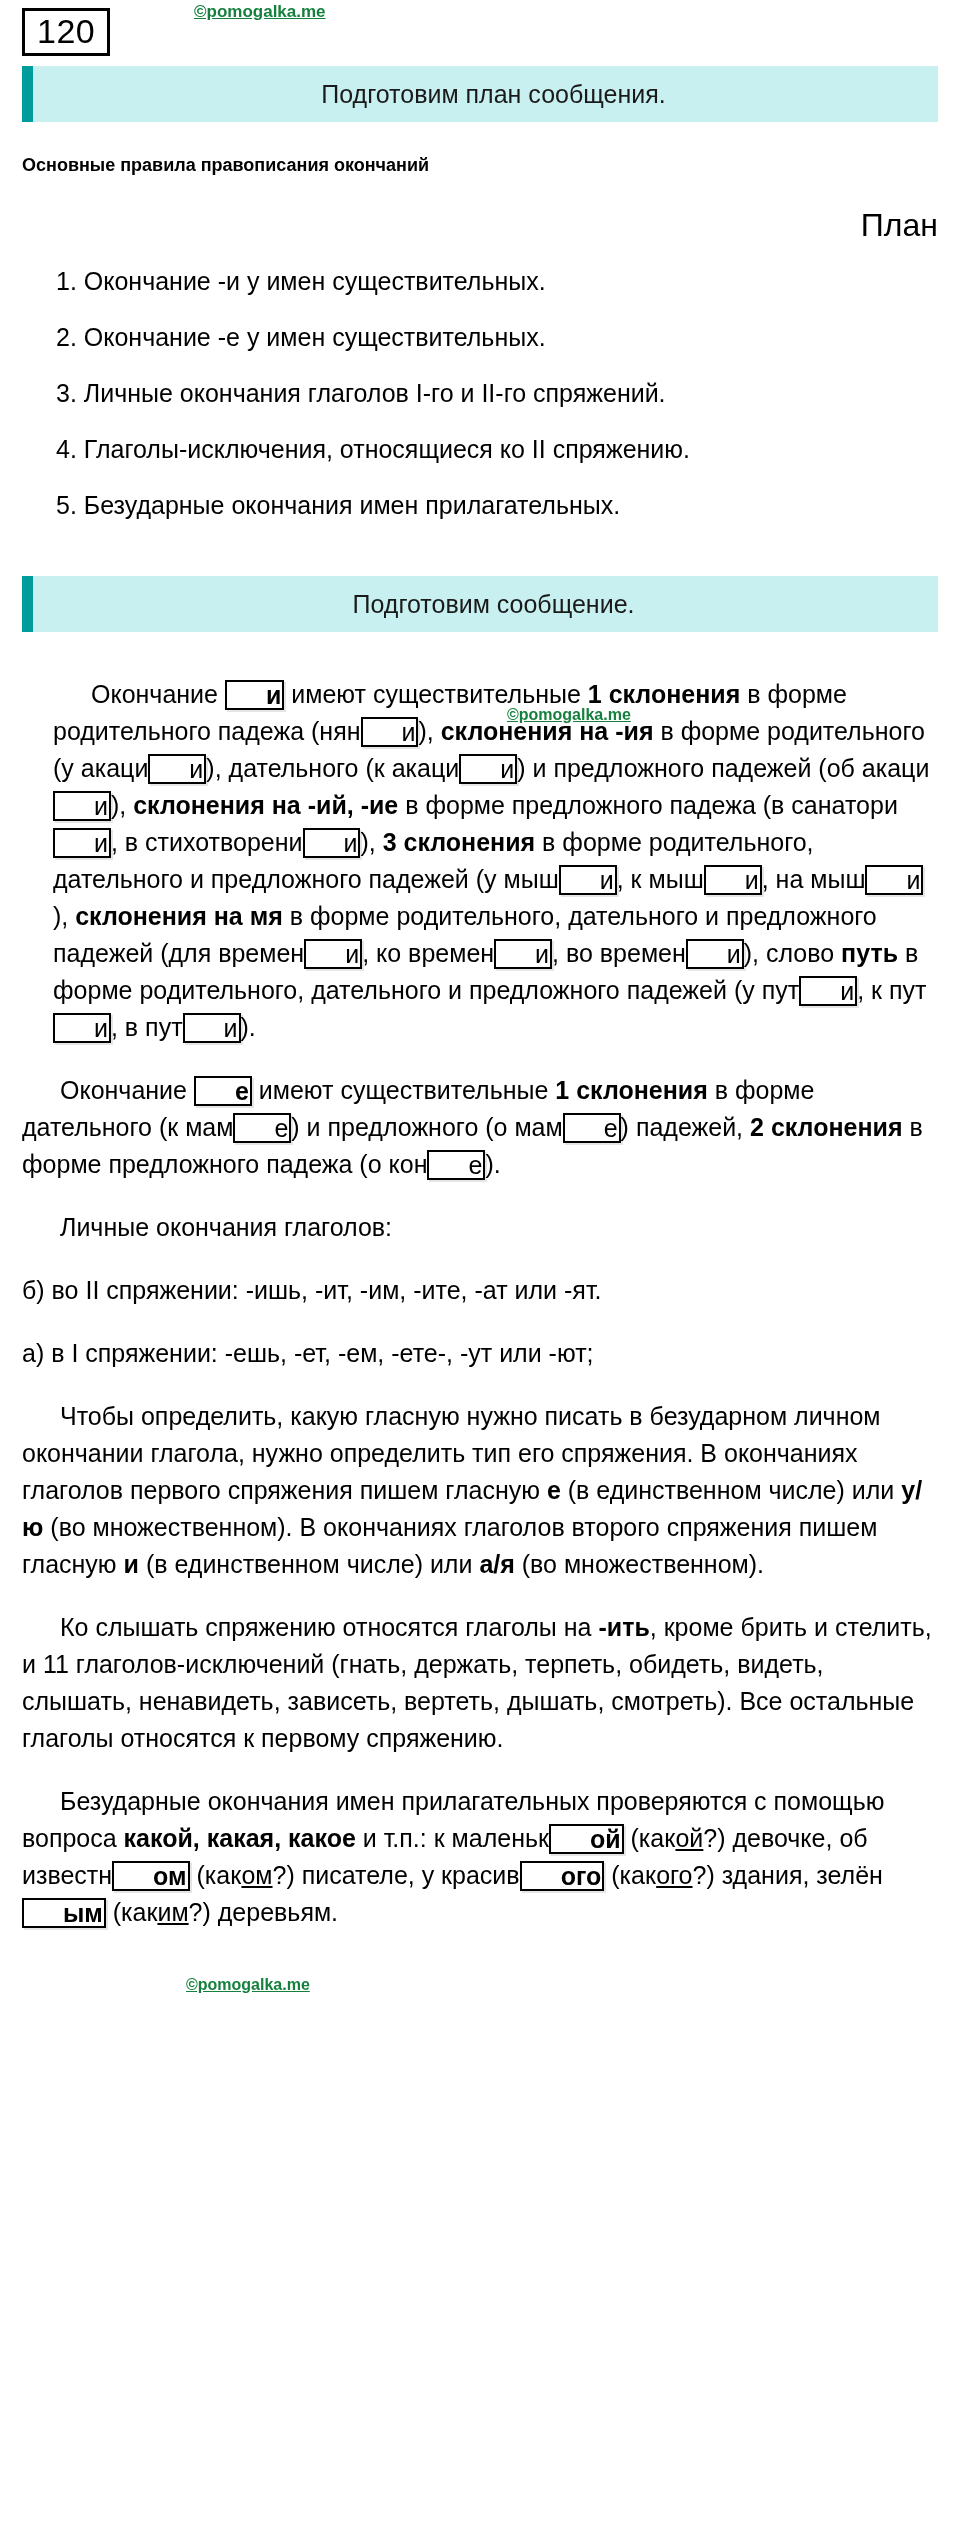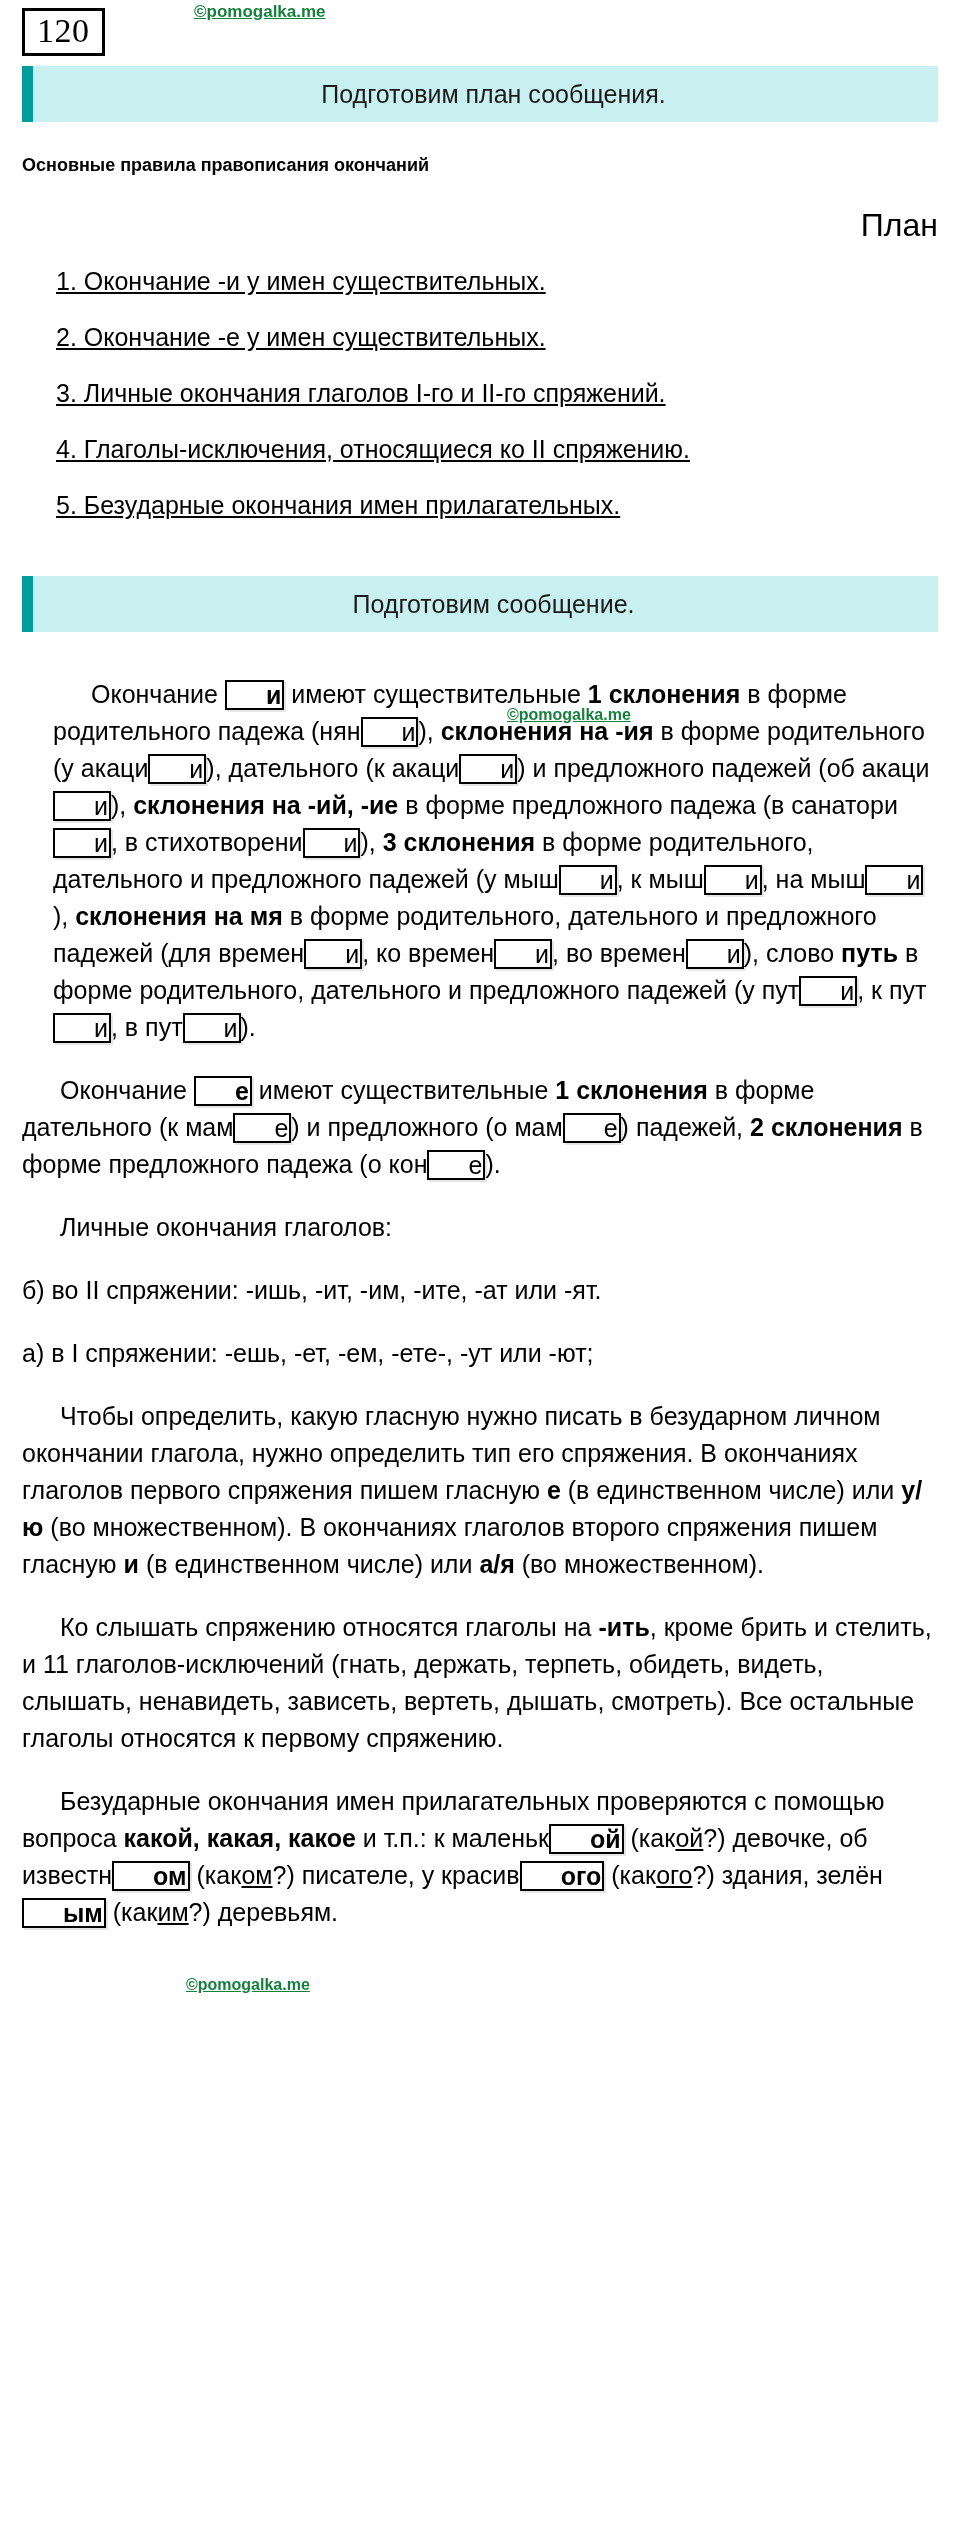--- a/index.html
+++ b/index.html
@@ -25,21 +25,21 @@
   }
 
   
   .top-row {
     position: relative;
     height: 56px;
   }
   .ex-number {
     display: inline-block;
     border: 3px solid #000;
-    font-family: Liberation Serif, serif;
+    font-family: Liberation Sans, sans-serif;
     font-size: 34px;
     line-height: 38px;
     padding: 1px 12px 3px 12px;
     margin-top: 8px;
     letter-spacing: 0.5px;
   }
   .wm {
     font-family: "Liberation Sans", sans-serif;
     font-weight: bold;
     font-size: 17px;
@@ -97,21 +97,20 @@
   .plan-list {
     margin: 26px 0 0 0;
     padding: 0;
     list-style: none;
   }
   .plan-list li {
     font-size: 25px;
     line-height: 30px;
     margin: 0 0 26px 0;
     padding-left: 34px;
-    text-decoration: underline;
   }
 
   
   .body-p {
     font-size: 25px;
     line-height: 37px;
     margin: 0 0 26px 0;
     text-indent: 38px;
     text-align: left;
   }

